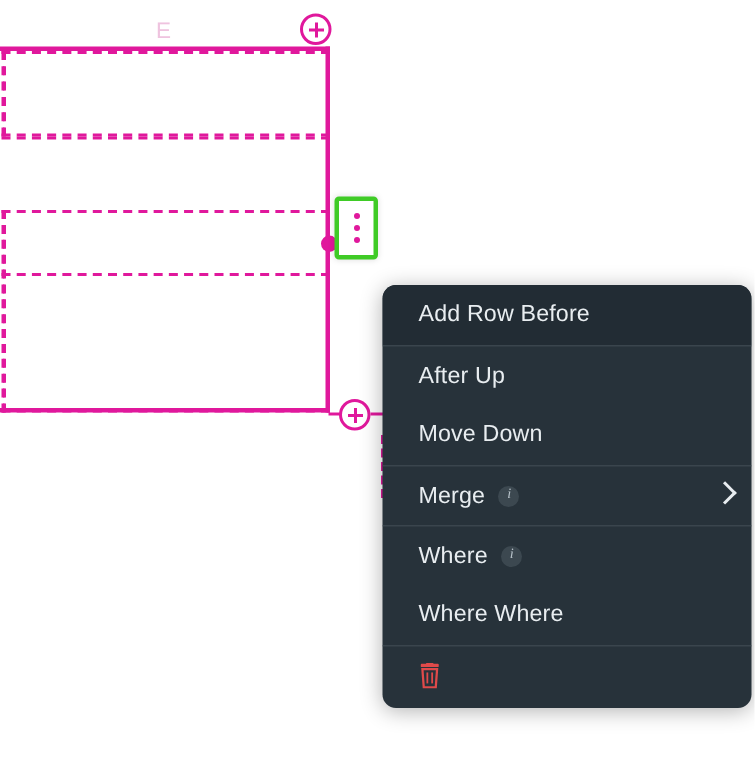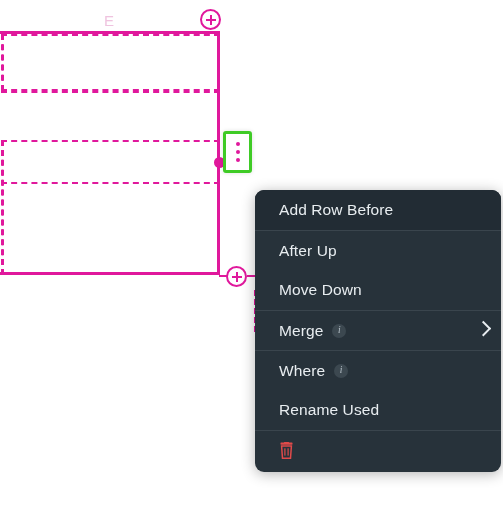--- a/index.html
+++ b/index.html
@@ -278,21 +278,21 @@
     <div class="menu-item divider-top">
       <span class="label">Merge</span>
       <span class="info-badge">i</span>
       <span class="chevron-right"></span>
     </div>
     <div class="menu-item divider-top">
       <span class="label">Where</span>
       <span class="info-badge">i</span>
     </div>
     <div class="menu-item">
-      <span class="label">Rename Used</span>
+      <span class="label">Where Where</span>
     </div>
     <div class="menu-item divider-top">
       <svg class="trash-icon" viewBox="0 0 15 17">
         <rect x="1.5" y="0.5" width="12" height="2.2" rx="0.6" fill="#E04A4A"></rect>
         <rect x="5" y="0" width="5" height="1.4" rx="0.5" fill="#E04A4A"></rect>
         <path d="M2.6 4 H12.4 L11.5 16.2 H3.5 Z" fill="none" stroke="#E04A4A" stroke-width="1.5"></path>
         <rect x="5.3" y="6.3" width="1.2" height="7.3" fill="#E04A4A"></rect>
         <rect x="8.5" y="6.3" width="1.2" height="7.3" fill="#E04A4A"></rect>
       </svg>
     </div>

